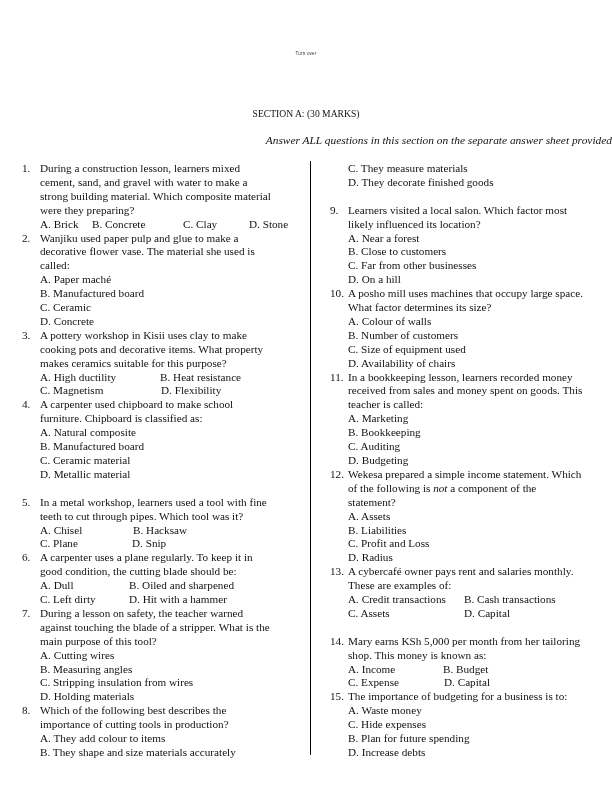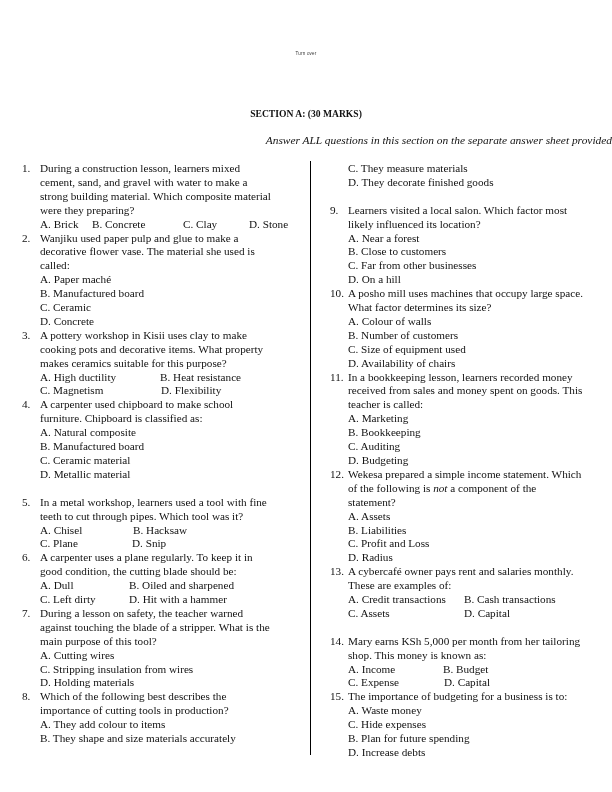--- a/index.html
+++ b/index.html
@@ -25,21 +25,21 @@
       font-size: 4.5px;
       color: #333;
       letter-spacing: 0.2px;
     }
     .section-title {
       position: absolute;
       top: 108px;
       left: 0;
       width: 612px;
       text-align: center;
-      font-weight: bold;
+      font-weight: normal;
       font-size: 9.6px;
     }
     .instruction {
       position: absolute;
       top: 134px;
       left: 0;
       width: 612px;
       text-align: right;
       font-style: italic;
       font-size: 11.4px;
@@ -167,20 +167,21 @@
       <span style="left:89px">D. Hit with a hammer</span>
     </div>
   </div>
 
   <div class="q">
     <span class="num">7.</span>
     <span class="stem">During a lesson on safety, the teacher warned</span>
     <span class="stem">against touching the blade of a stripper. What is the</span>
     <span class="stem">main purpose of this tool?</span>
     <span class="opt">A. Cutting wires</span>
+    <span class="opt">B. Measuring angles</span>
     <span class="opt">C. Stripping insulation from wires</span>
     <span class="opt">D. Holding materials</span>
   </div>
 
   <div class="q">
     <span class="num">8.</span>
     <span class="stem">Which of the following best describes the</span>
     <span class="stem">importance of cutting tools in production?</span>
     <span class="opt">A. They add colour to items</span>
     <span class="opt">B. They shape and size materials accurately</span>

